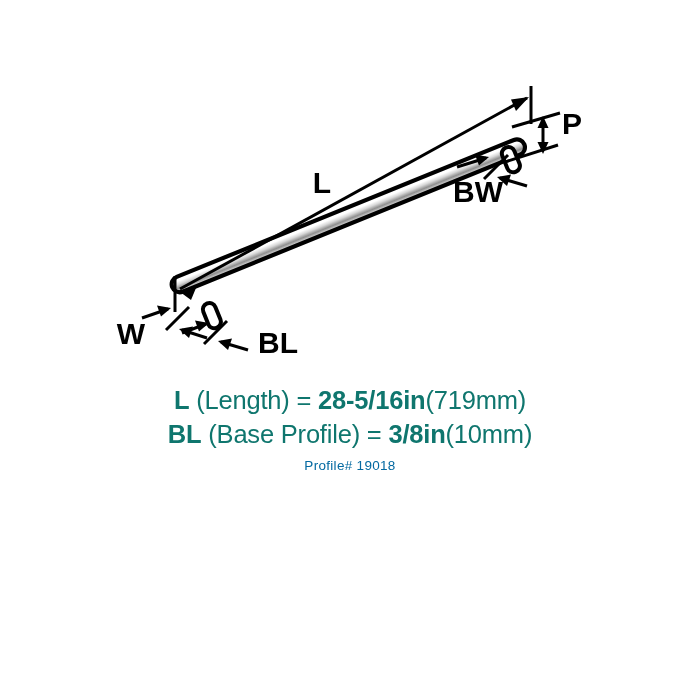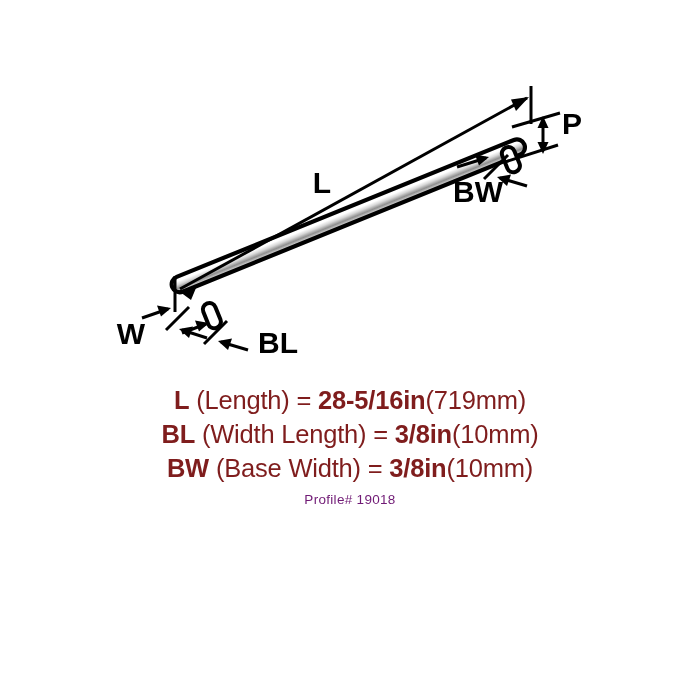--- a/index.html
+++ b/index.html
@@ -37,36 +37,36 @@
     position: absolute;
     left: 0;
     top: 383px;
     width: 700px;
     text-align: center;
   }
   .spec-line {
     font-family: "Liberation Sans", sans-serif;
     font-size: 25.5px;
     line-height: 34px;
-    color: #7f1d1d;
+    color: #0f766e;
     white-space: nowrap;
     letter-spacing: -0.2px;
   }
   .spec-line .b {
     font-weight: 700;
   }
   .spec-line .r {
     font-weight: 400;
   }
   #profile {
     margin-top: 7px;
     font-family: "Liberation Sans", sans-serif;
     font-size: 13.5px;
     font-weight: 400;
-    color: #701a75;
+    color: #0369a1;
     letter-spacing: 0.3px;
   }
 </style>
 </head>
 <body>
 
 <div id="page">
 
   <svg id="diagram" viewBox="0 0 700 380">
     <defs>
@@ -159,21 +159,18 @@
       <polygon points="218,341 232,338.5 228,350" fill="#000000"></polygon>
       <text class="dim-label" x="258" y="353" text-anchor="start">BL</text>
     </g>
   </svg>
 
   <div id="specs">
     <div class="spec-line">
       <span class="b">L</span><span class="r"> (Length) = </span><span class="b">28-5/16in</span><span class="r">(719mm)</span>
     </div>
     <div class="spec-line">
-      <span class="b">BL</span><span class="r"> (Width Length) = </span><span class="b">3/8in</span><span class="r">(10mm)</span>
-    </div>
-    <div class="spec-line">
-      <span class="b">BW</span><span class="r"> (Base Width) = </span><span class="b">3/8in</span><span class="r">(10mm)</span>
+      <span class="b">BL</span><span class="r"> (Base Profile) = </span><span class="b">3/8in</span><span class="r">(10mm)</span>
     </div>
     <div id="profile">Profile# 19018</div>
   </div>
 
 </div>
 
 </body></html>

